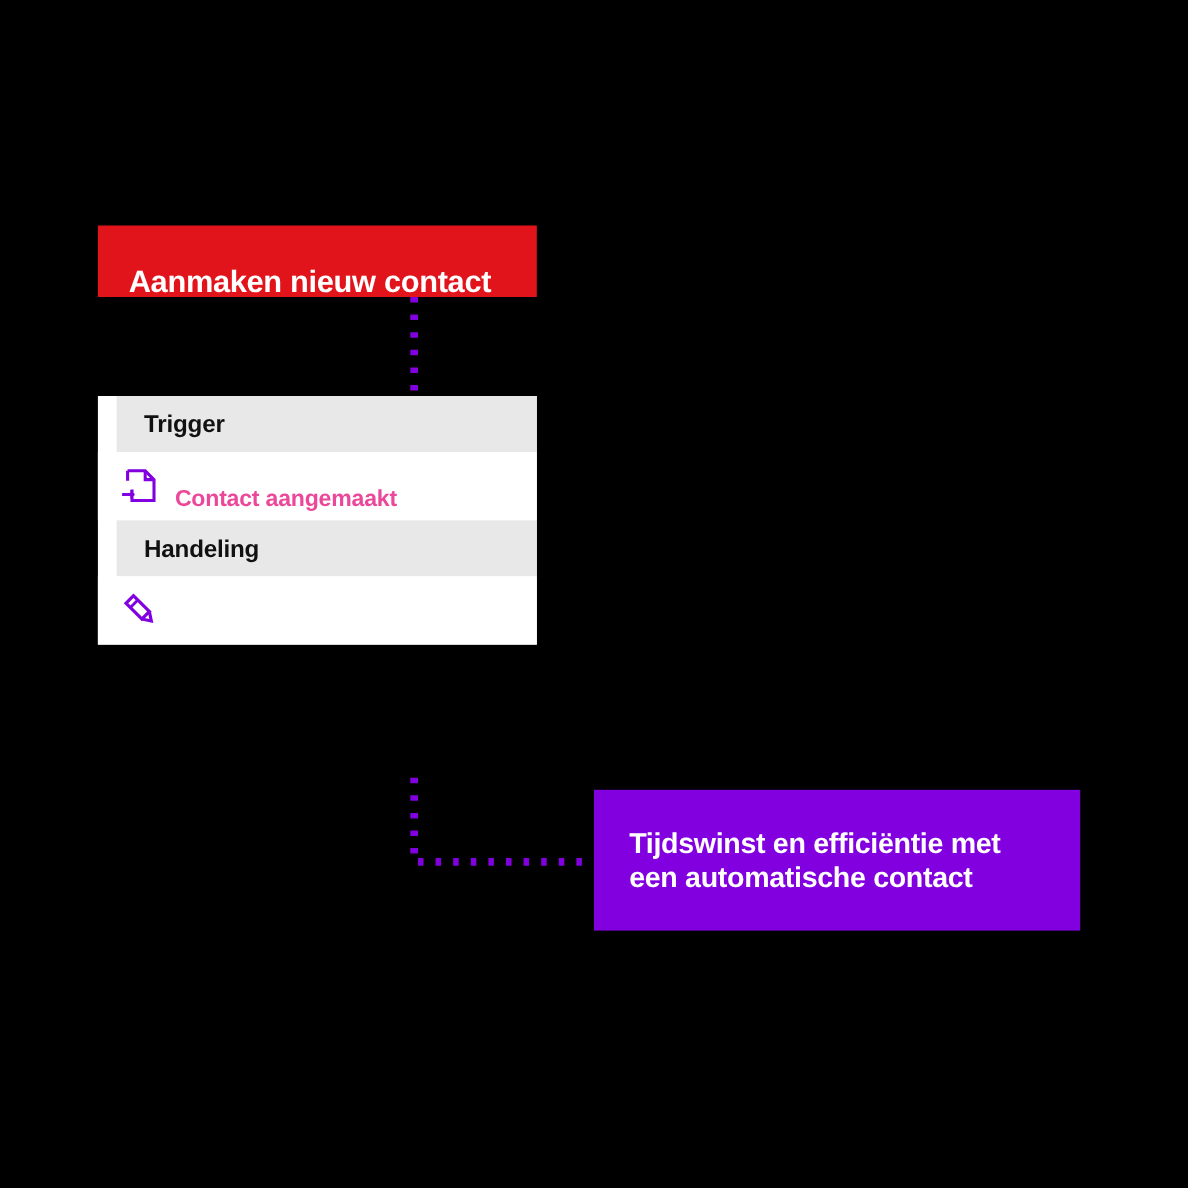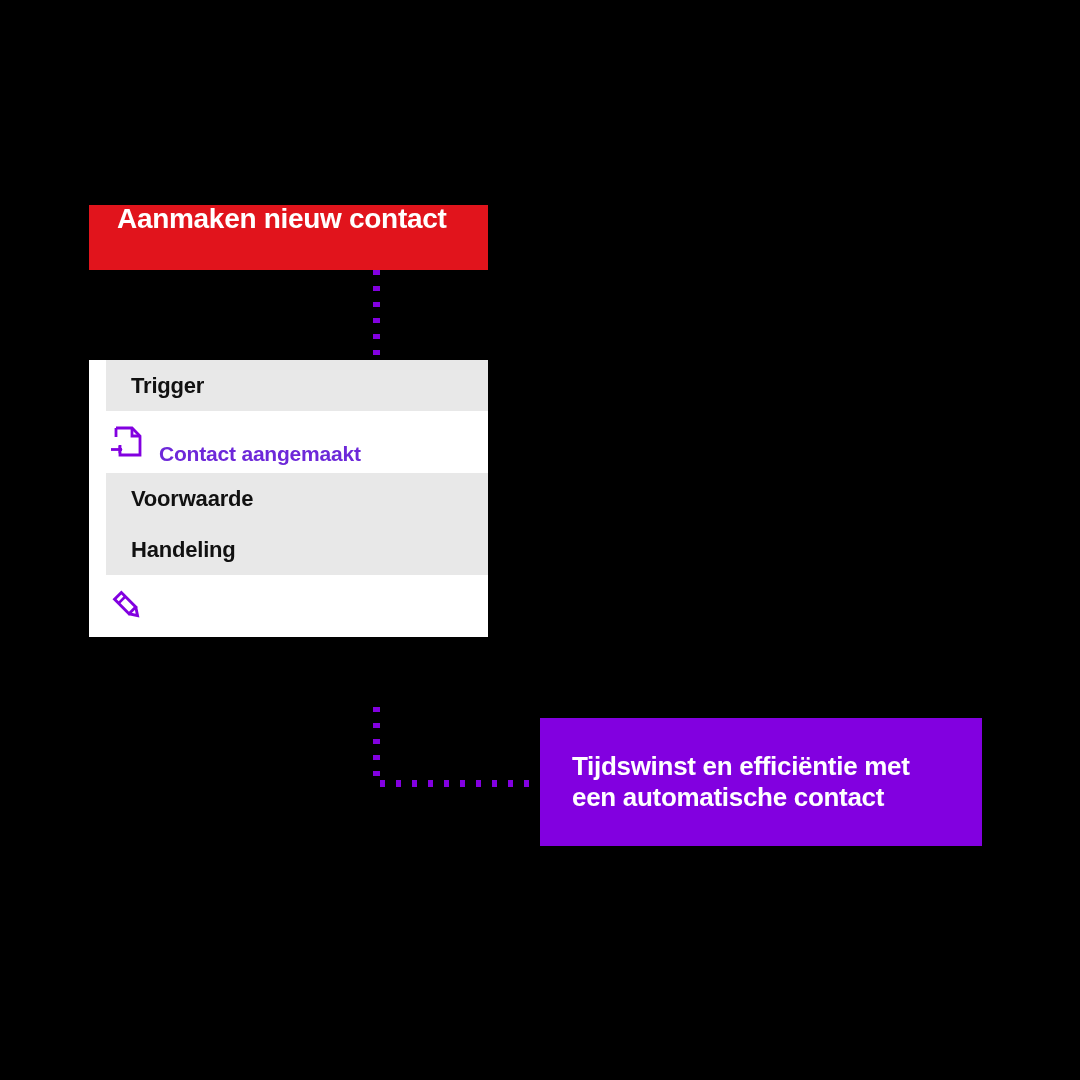--- a/index.html
+++ b/index.html
@@ -34,21 +34,21 @@
 
   
   .trigger-box {
     position: absolute;
     left: 89px;
     top: 205px;
     width: 399px;
     height: 65px;
     background: #e1141c;
     display: flex;
-    align-items: flex-start;
+    align-items: flex-end;
   }
   .trigger-box .trigger-label {
     color: #ffffff;
     font-size: 28px;
     font-weight: bold;
     letter-spacing: -0.3px;
     padding-left: 28px;
     line-height: 1;
   }
 
@@ -89,21 +89,21 @@
     height: 42px;
     flex: 0 0 42px;
     display: flex;
     align-items: center;
     justify-content: center;
   }
   .row-icon svg {
     display: block;
   }
   .section-row .row-label {
-    color: #6d28d9;
+    color: #ec4899;
     font-size: 21px;
     font-weight: bold;
     letter-spacing: -0.2px;
     line-height: 1;
     margin-left: 10px;
     margin-top: 23px;
   }
 
   
   .outcome-box {
@@ -155,23 +155,20 @@
           <path d="M6 4 H22 L30 12 V31 H10 V21" fill="none" stroke="#8200e0" stroke-width="2.8" stroke-linejoin="miter"></path>
           <path d="M6 4 V13" fill="none" stroke="#8200e0" stroke-width="2.8"></path>
           <path d="M22 4 V12 H30" fill="none" stroke="#8200e0" stroke-width="2.8" stroke-linejoin="miter"></path>
           <path d="M1 25.5 H12" fill="none" stroke="#8200e0" stroke-width="2.8"></path>
           <path d="M8.5 21.5 L12.5 25.5 L8.5 29.5 Z" fill="#8200e0"></path>
         </svg>
       </span>
       <span class="row-label">Contact aangemaakt</span>
     </div>
 
-    <div class="section-header">
-      <span class="section-title">Voorwaarde</span>
-    </div>
 
     <div class="section-header">
       <span class="section-title">Handeling</span>
     </div>
     <div class="section-row">
       <span class="row-icon">
         <svg width="36" height="36" viewBox="0 0 36 36">
           <g transform="rotate(-45 18 18)">
             <rect x="13.2" y="3.8" width="9.6" height="20.4" fill="none" stroke="#8200e0" stroke-width="2.9"></rect>
             <path d="M13.2 24.2 L18 31.5 L22.8 24.2" fill="none" stroke="#8200e0" stroke-width="2.9" stroke-linejoin="miter"></path>

